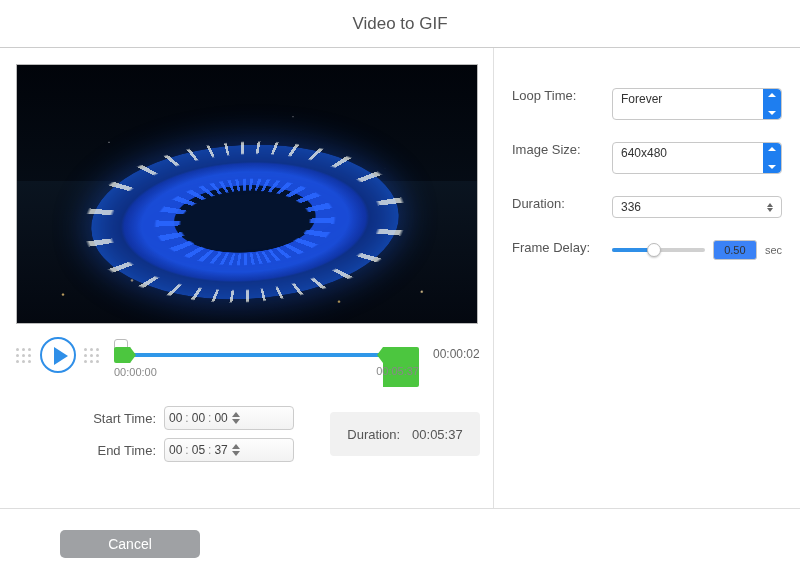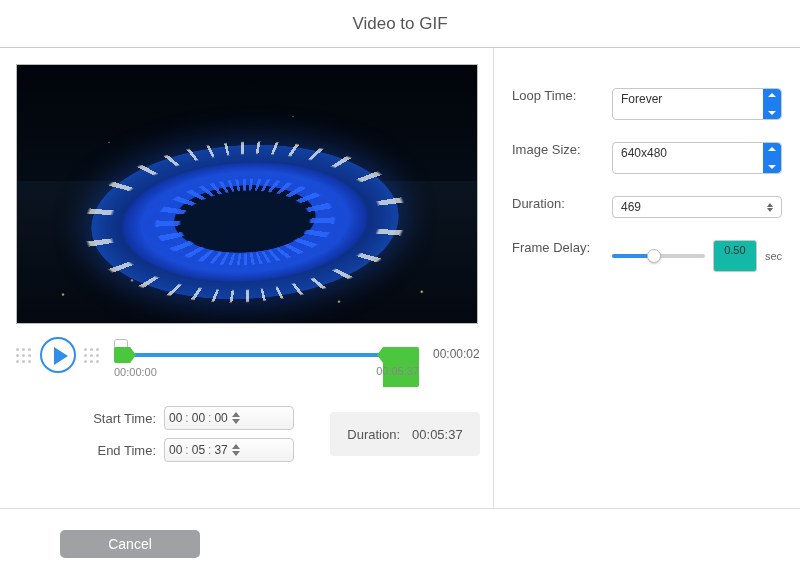--- a/index.html
+++ b/index.html
@@ -182,22 +182,22 @@
   .slider-row { display:flex; align-items:center; gap:8px; }
   .slider {
     flex:1; height:4px; background:#d0d0d0; border-radius:2px; position:relative;
   }
   .slider .fill { position:absolute; left:0; top:0; bottom:0; width:45%; background:#2f8fe8; border-radius:2px; }
   .slider .knob {
     position:absolute; left:45%; top:50%; width:14px; height:14px; margin:-7px 0 0 -7px;
     background:#fff; border:1px solid #bbb; border-radius:50%; box-shadow:0 1px 2px rgba(0,0,0,.2);
   }
   .small-num {
-    width:44px; height:32px; border:1px solid #c8c8c8; border-radius:3px;
-    text-align:center; line-height:18px; font-size:11px; background:#14b8a6;
+    width:44px; height:20px; border:1px solid #c8c8c8; border-radius:3px;
+    text-align:center; line-height:18px; font-size:11px; background:#3b82f6;
   }
   .unit { font-size:11px; color:#666; }
 
   
   .footer {
     border-top:1px solid #ddd; height:70px; display:flex; align-items:center;
     padding:0 60px; justify-content:space-between;
   }
   .btn {
     width:140px; height:28px; border-radius:5px; text-align:center; line-height:28px;
@@ -302,21 +302,21 @@
     <div class="row">
       <div class="rlbl">Image Size:</div>
       <div class="select">
         <span>640x480</span>
         <span class="caret"></span>
       </div>
     </div>
     <div class="row">
       <div class="rlbl">Duration:</div>
       <div class="numbox">
-        <span>469</span>
+        <span>336</span>
         <span class="mini-stepper">
             <i class="up"></i>
             <i class="down"></i>
           </span>
       </div>
     </div>
     <div class="row">
       <div class="rlbl">Frame Delay:</div>
       <div class="slider-row" style="flex:1">
         <div class="slider">

